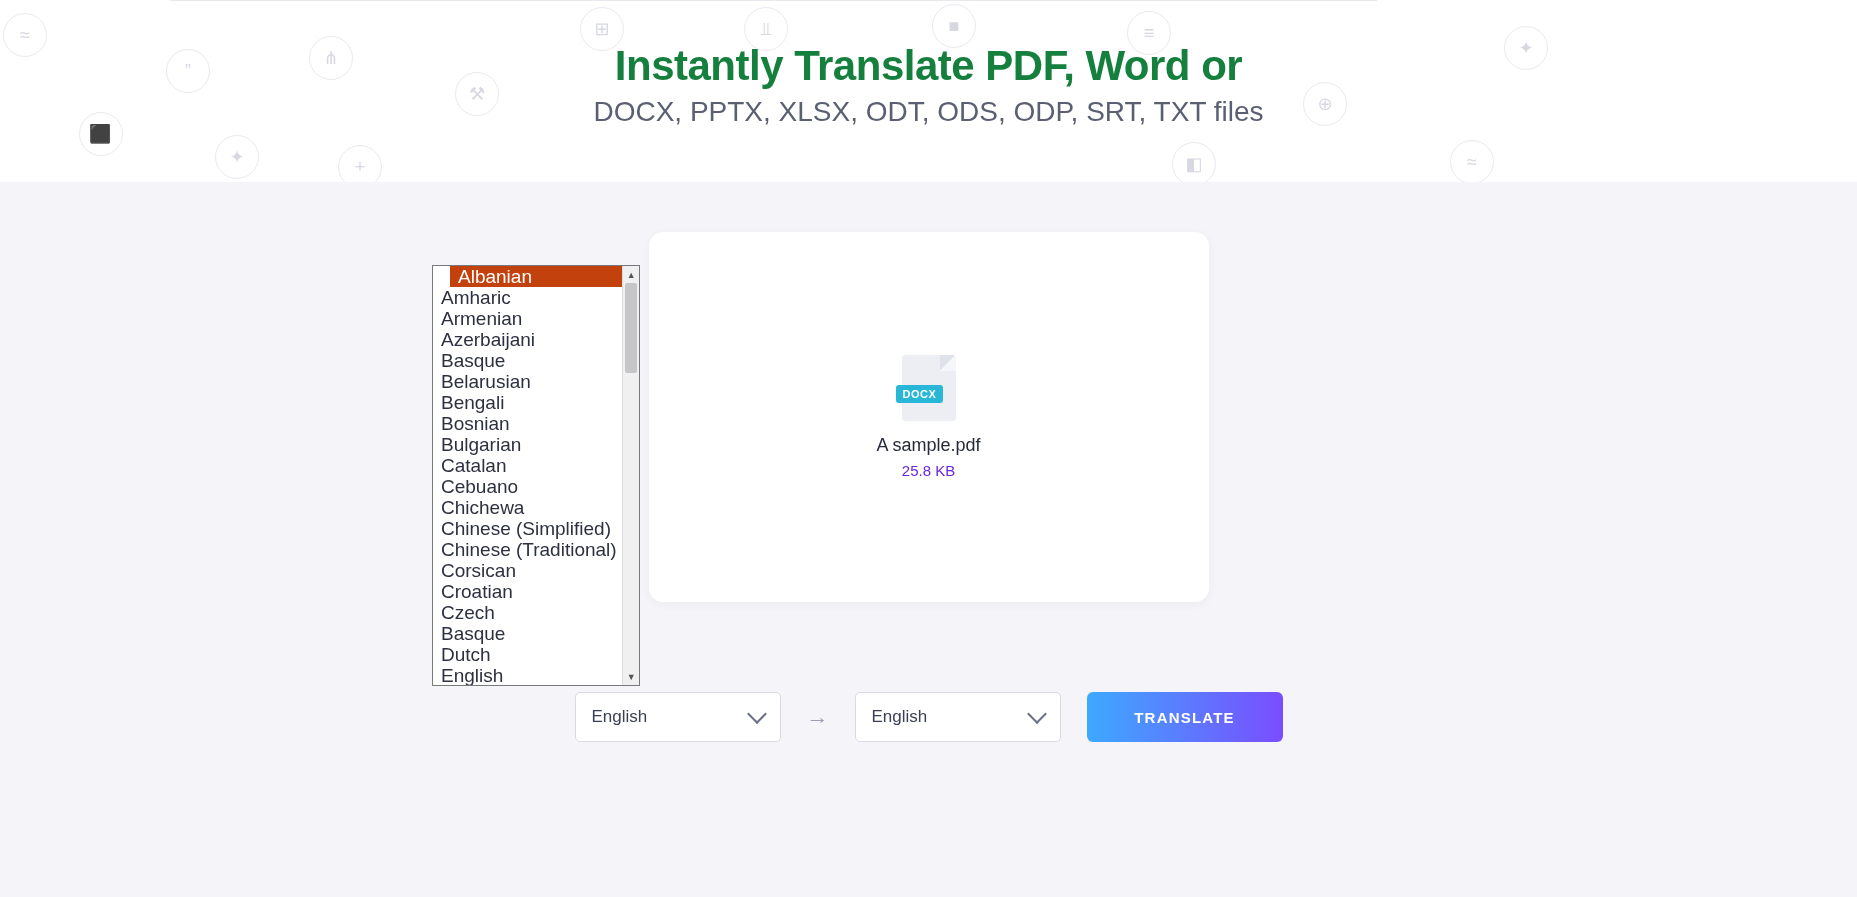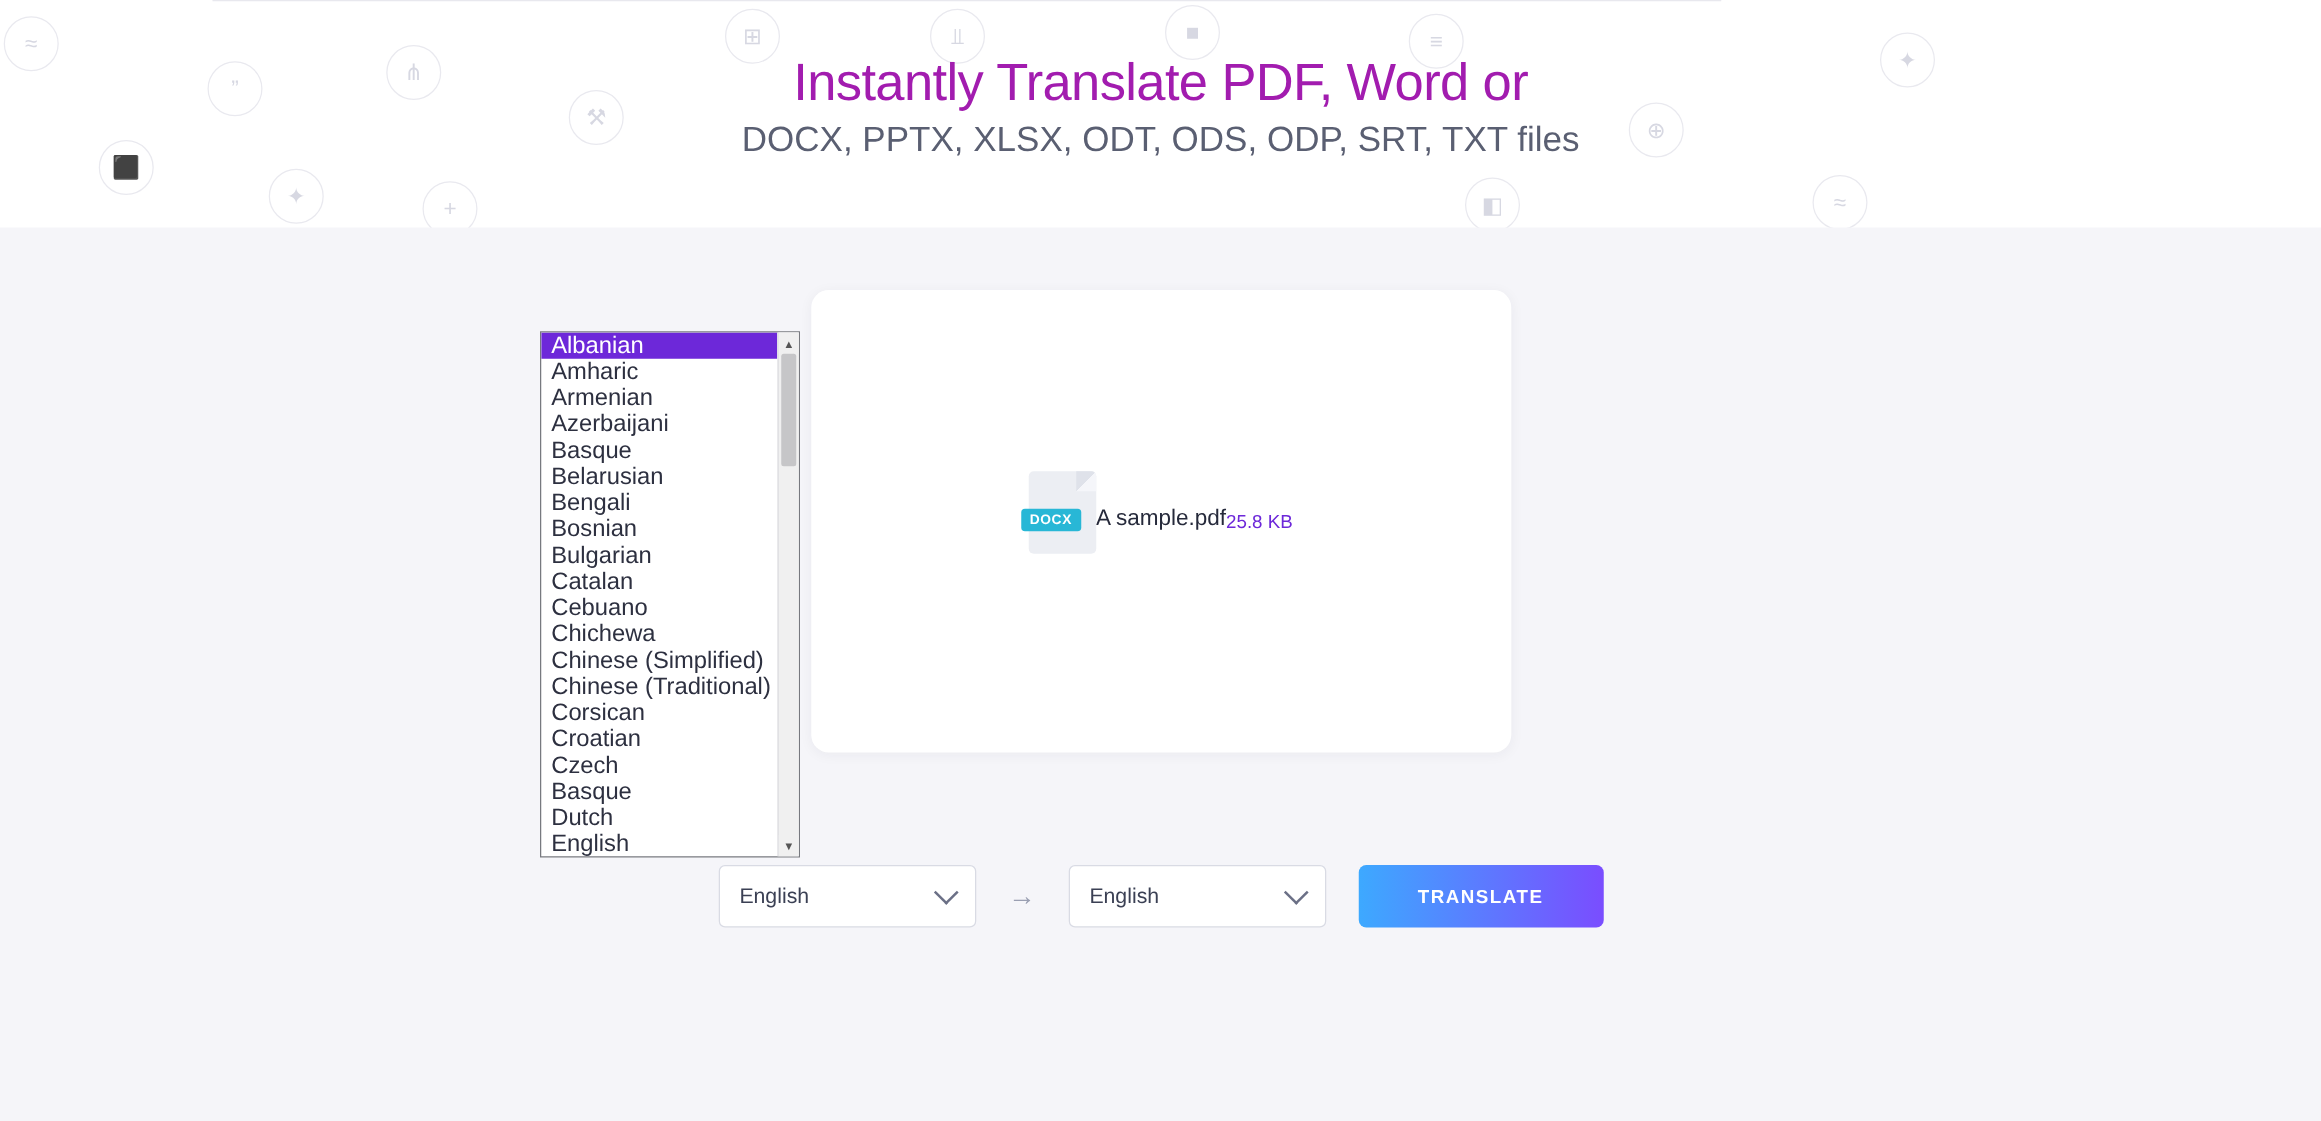--- a/index.html
+++ b/index.html
@@ -30,21 +30,21 @@
   .top-border {
     position: absolute;
     top: 0; left: 170px; right: 480px;
     height: 1px;
     background: #e8e8ee;
   }
 
   h1.title {
     position: absolute;
     left: 50%; top: 42px; transform: translateX(-50%);
-    font-size: 42px; font-weight: 400; color: #a21caf;
+    font-size: 42px; font-weight: 700; color: #15803d;
     white-space: nowrap;
     letter-spacing: -0.5px;
   }
   .subtitle {
     position: absolute;
     left: 50%; top: 96px; transform: translateX(-50%);
     font-size: 28px; font-weight: 500; color: #5a5f72;
     white-space: nowrap;
   }
 
@@ -54,21 +54,21 @@
     background: #f5f5f9;
   }
 
   .card {
     position: absolute;
     left: 50%; top: 232px; transform: translateX(-50%);
     width: 560px; height: 370px;
     background: #ffffff;
     border-radius: 14px;
     box-shadow: 0 2px 10px rgba(40,40,60,0.05);
-    display: flex; flex-direction: row;
+    display: flex; flex-direction: column;
     align-items: center; justify-content: center;
   }
 
   .file-icon {
     width: 54px; height: 66px;
     position: relative;
     margin-bottom: 14px;
   }
   .file-icon .page {
     position: absolute; inset: 0;
@@ -159,22 +159,23 @@
     overflow: hidden;
     padding: 0;
   }
   .listbox .item {
     padding: 0 8px;
     line-height: 21px;
     white-space: nowrap;
     cursor: pointer;
   }
   .listbox .item.selected {
-    background: #6d28d9;
+    background: #c2410c;
     color: #ffffff;
+    margin-left: 17px;
   }
   .listbox .scrollbar {
     width: 17px;
     background: #f0f0f0;
     border-left: 1px solid #dcdce0;
     position: relative;
   }
   .listbox .scrollbar .btn {
     position: absolute; left: 0; right: 0; height: 17px;
     background: #f0f0f0;

